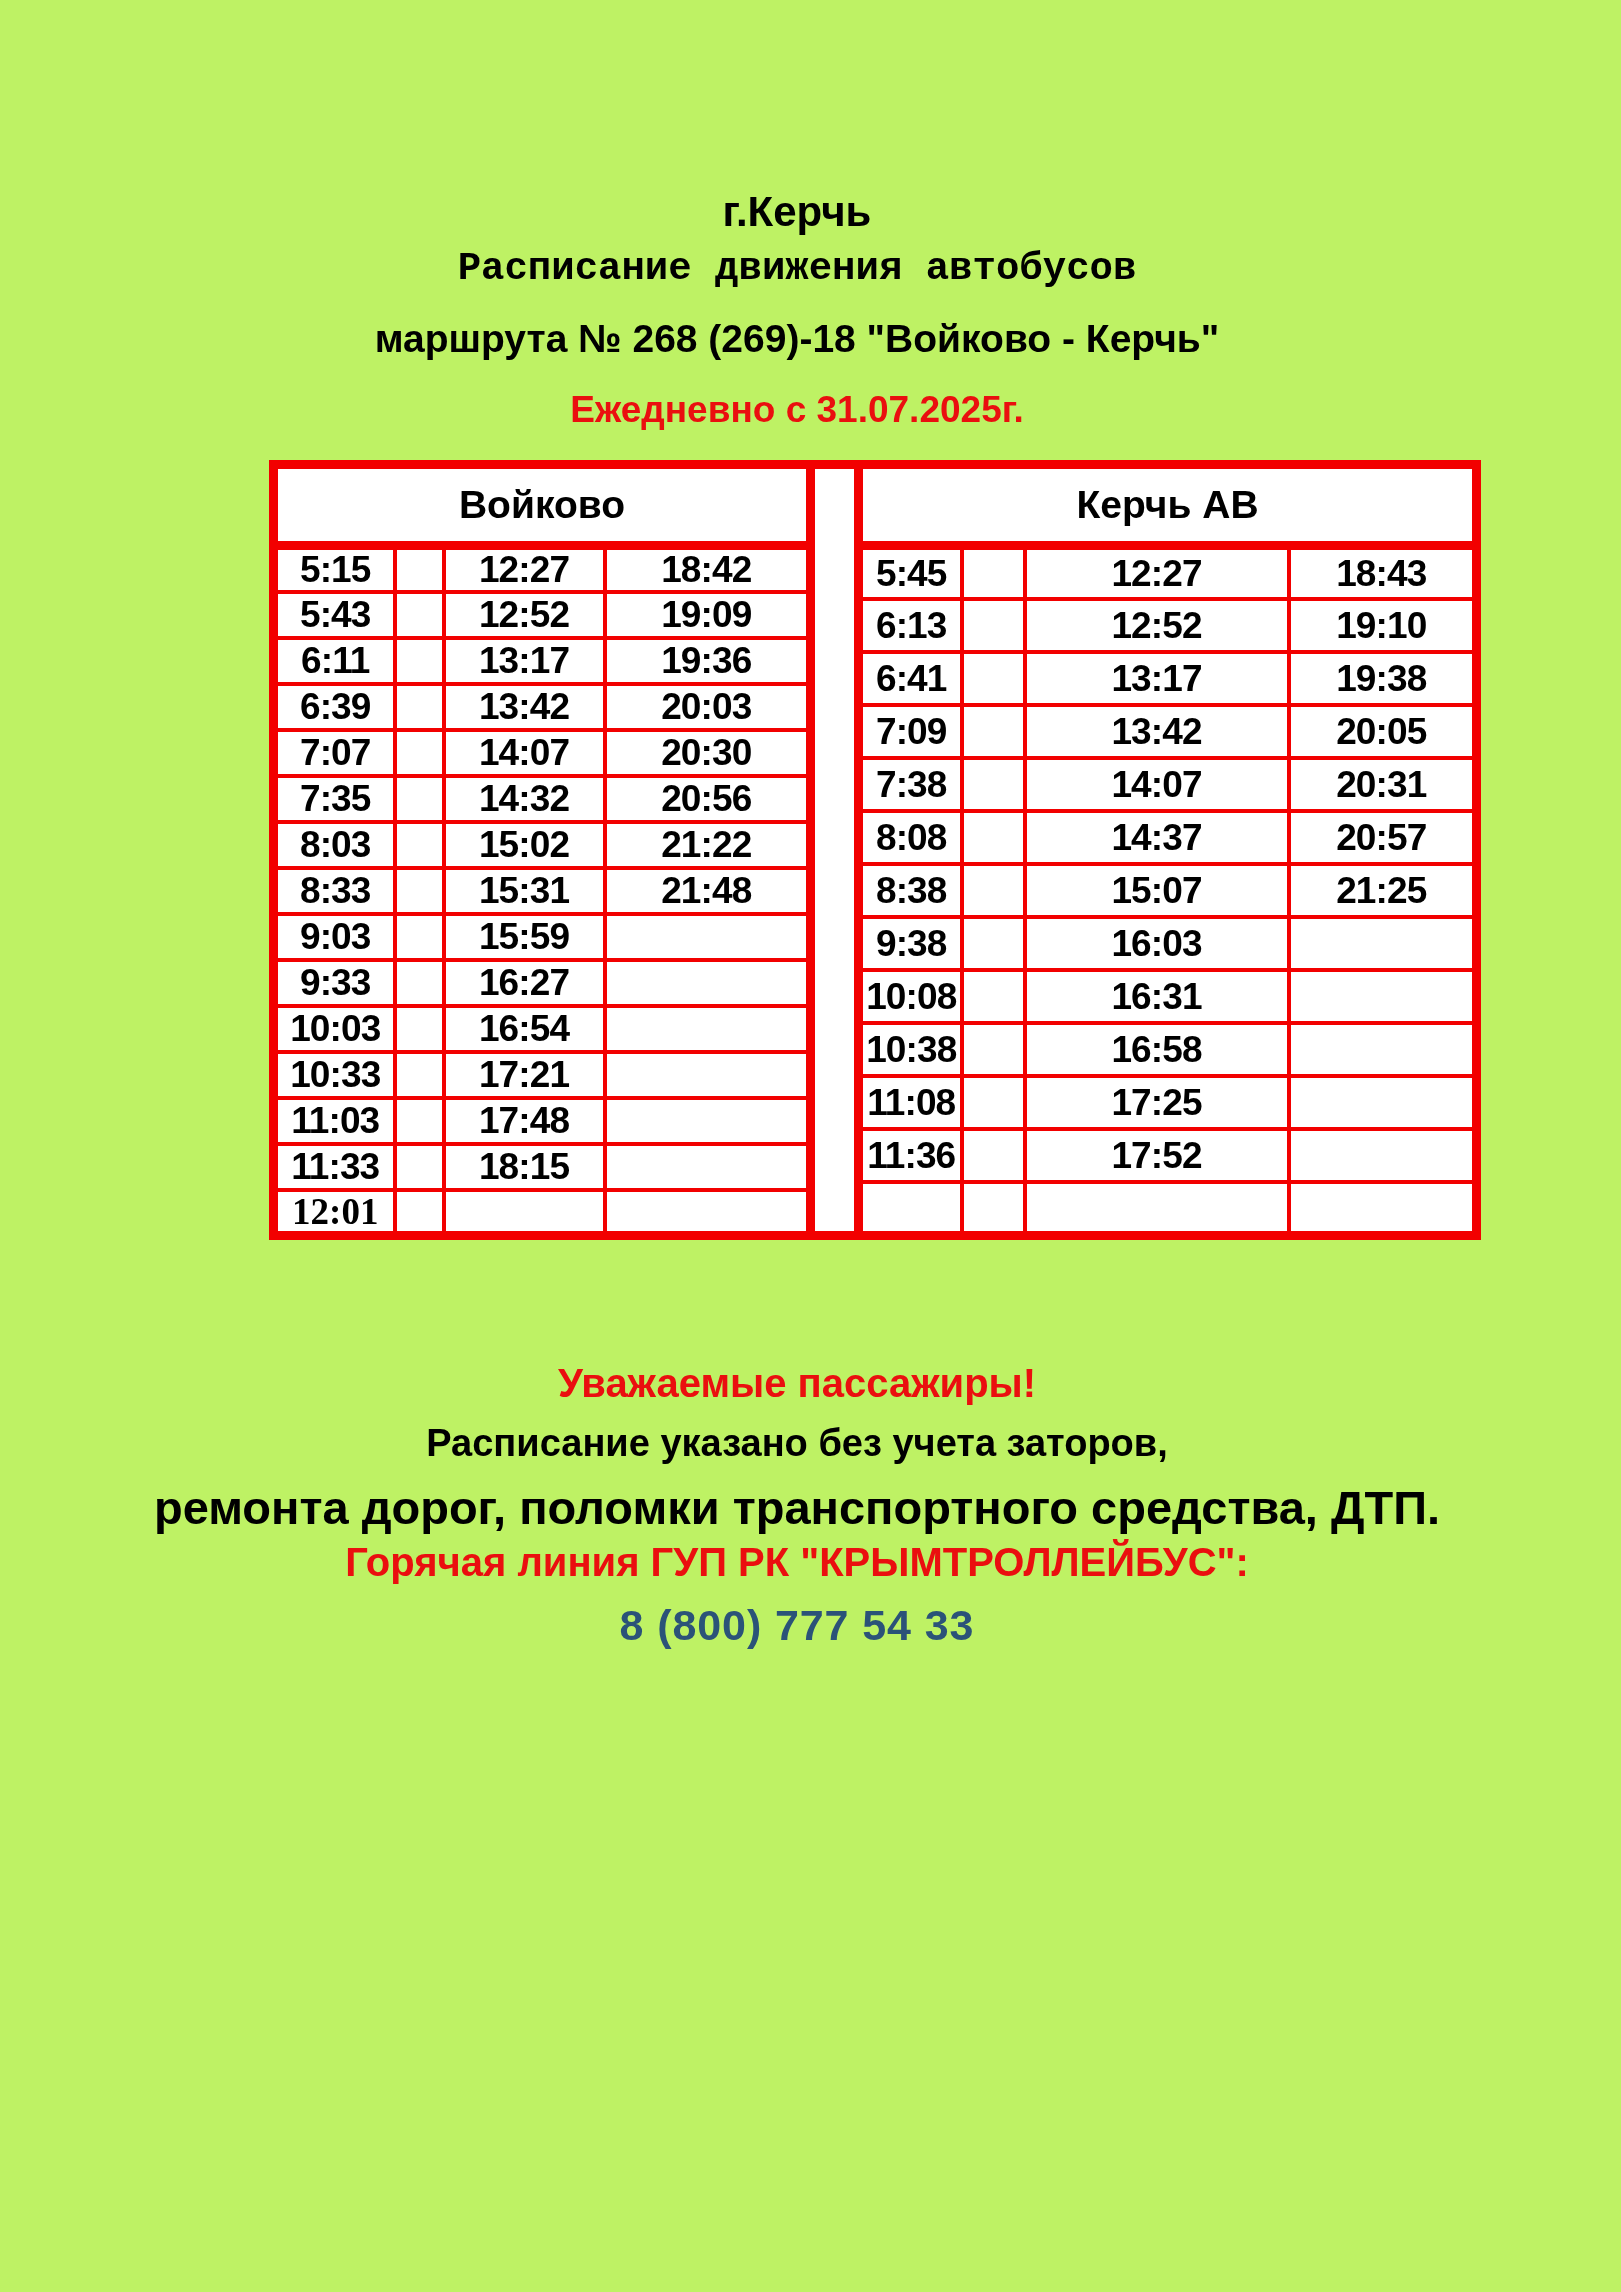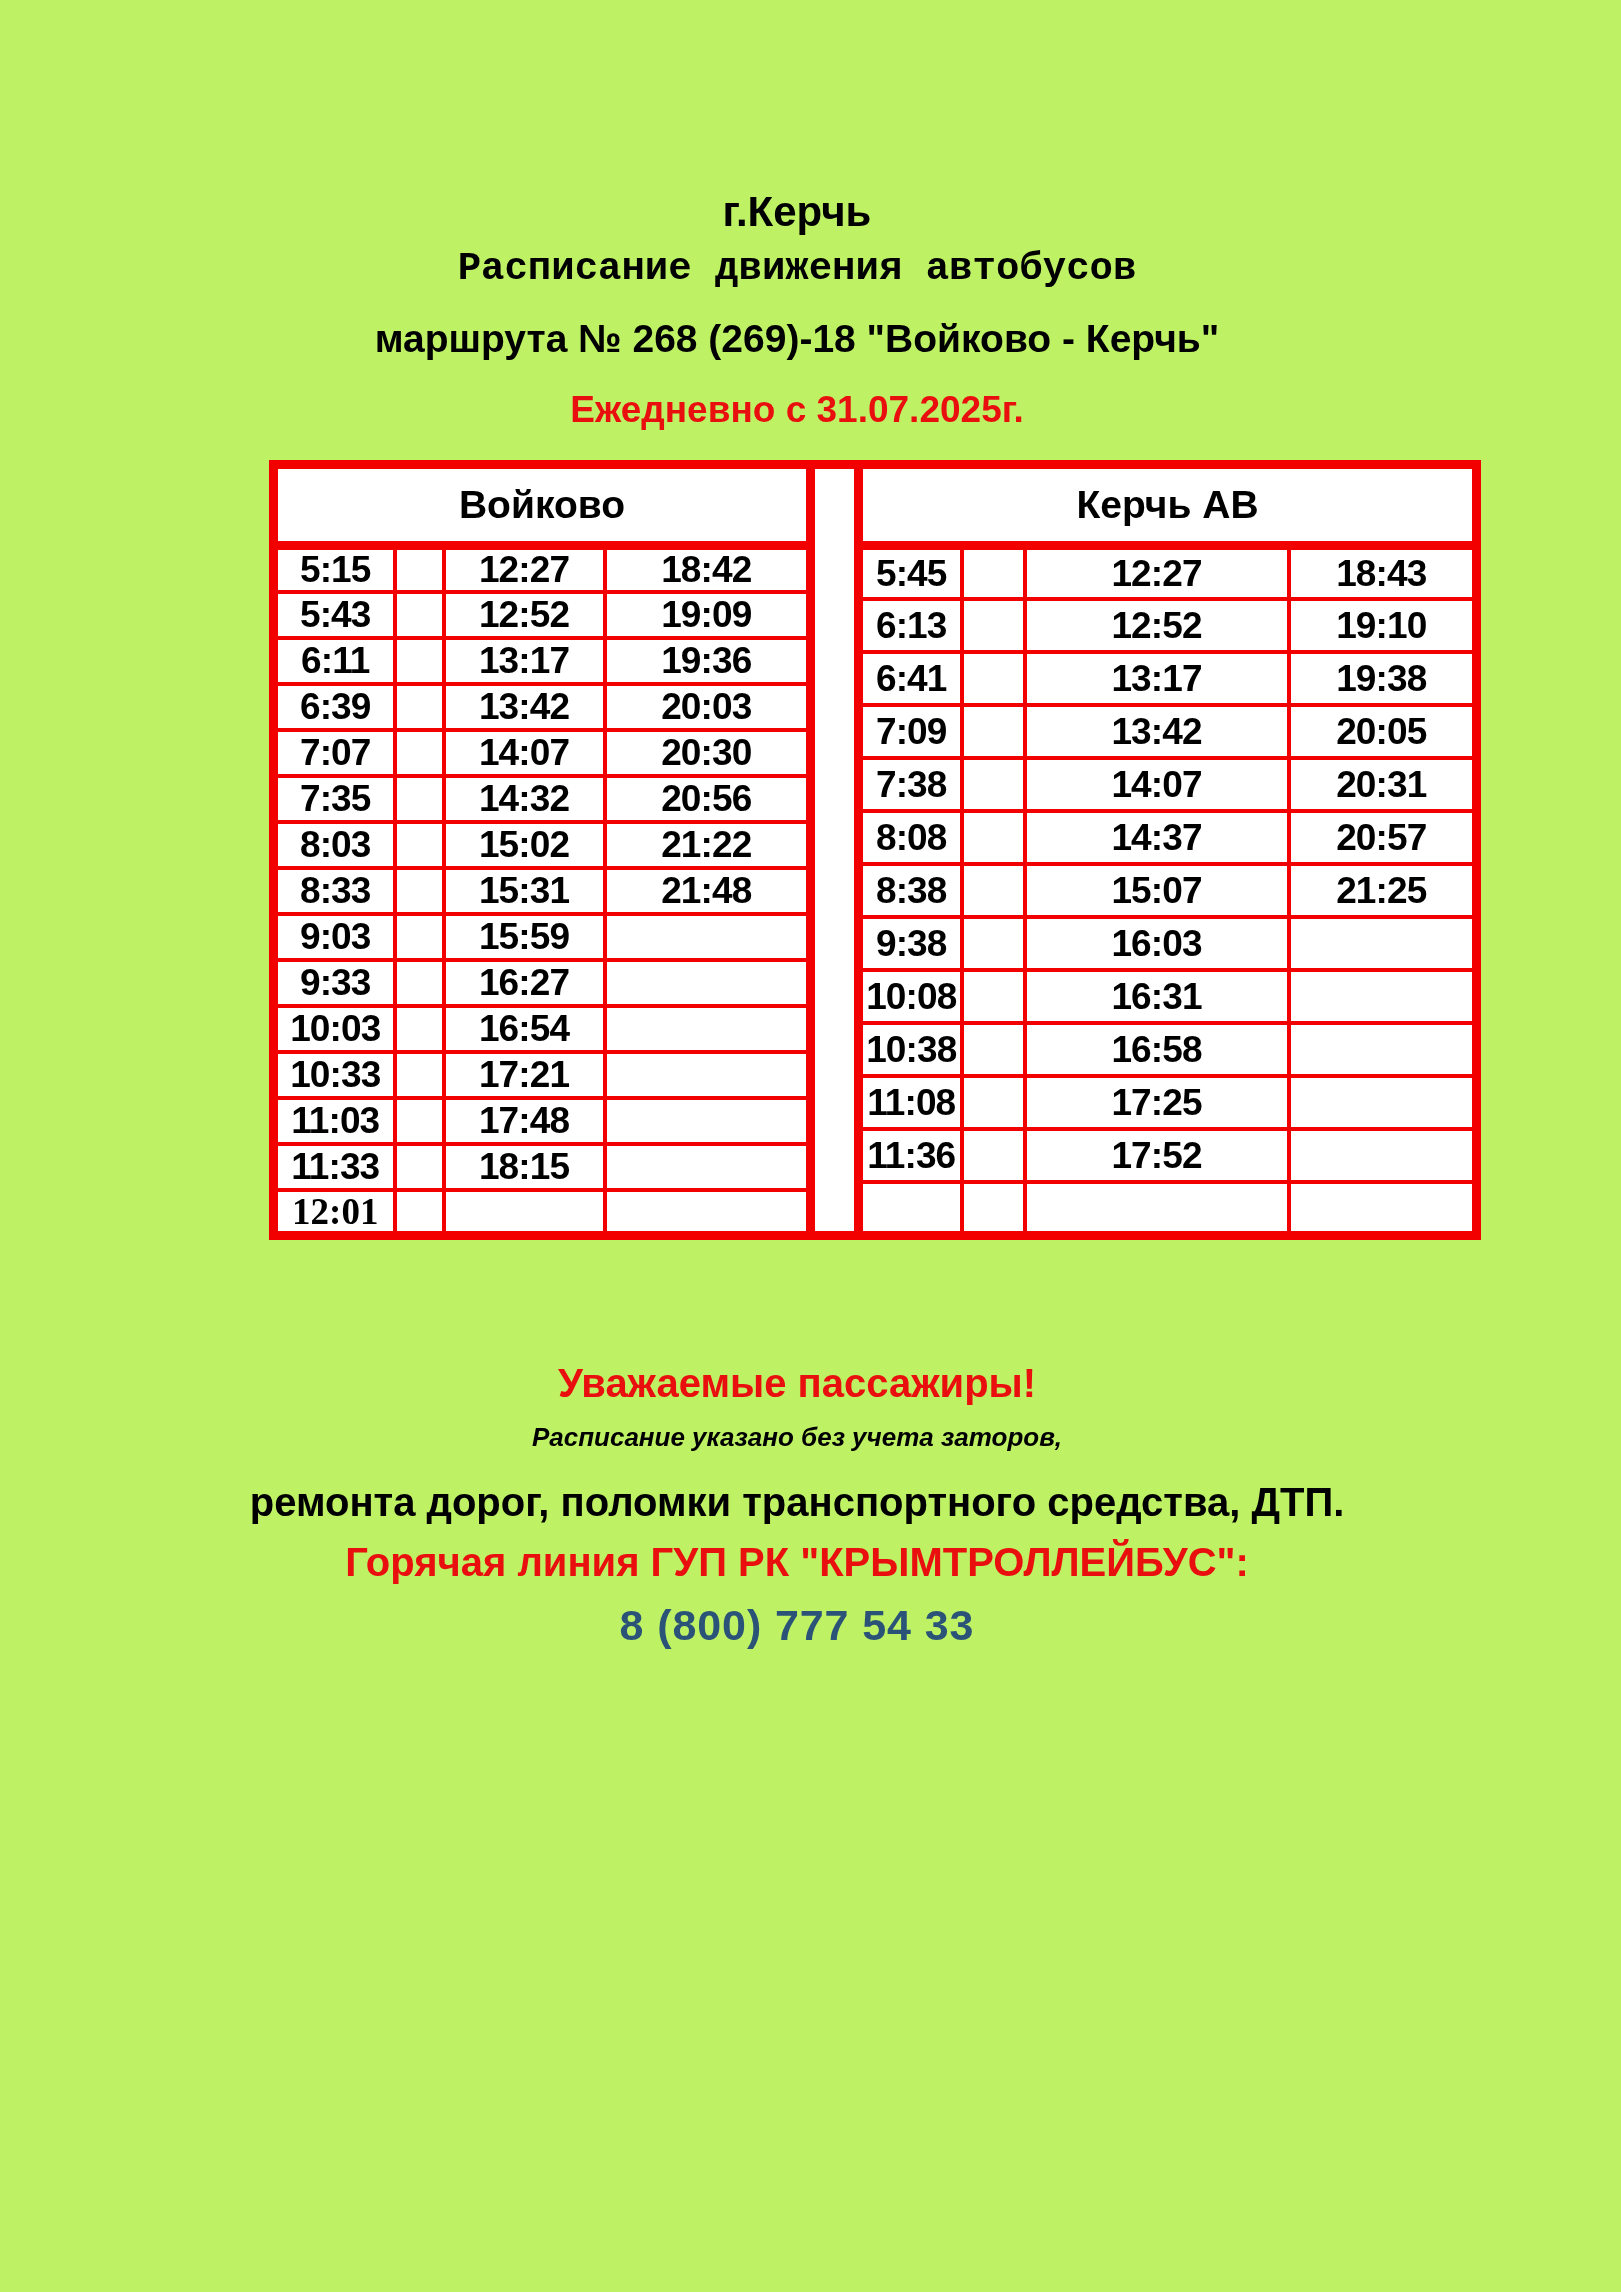--- a/index.html
+++ b/index.html
@@ -33,22 +33,22 @@
   }
   table.half td{
     height:46px;border:4.5px solid var(--red);text-align:center;vertical-align:middle;
     font-size:37px;font-weight:bold;line-height:1;letter-spacing:-0.9px;background:#fff;
   }
   table.half td.serif{font-family:"Liberation Serif",serif;letter-spacing:0;}
   .gap{width:39px;background:#fff;border-top:9.9px solid var(--red);border-bottom:9.9px solid var(--red);}
 
   
   .notice-heading{top:1361px;font-size:40px;color:var(--text-red);}
-  .notice-line1  {top:1422px;font-size:26px;font-style:italic;}
-  .notice-line2  {top:1480px;font-size:40px;}
+  .notice-line1  {top:1422px;font-size:38px;}
+  .notice-line2  {top:1480px;font-size:47px;}
   .notice-hotline{top:1540px;font-size:40px;color:var(--text-red);}
   .notice-phone  {top:1601px;font-size:43px;color:var(--phone-blue);letter-spacing:0.9px;}
 </style>
 </head>
 <body>
 
 <div class="page">
 
   <div class="cline title-city">г.Керчь</div>
   <div class="cline title-sub">Расписание движения автобусов</div>

